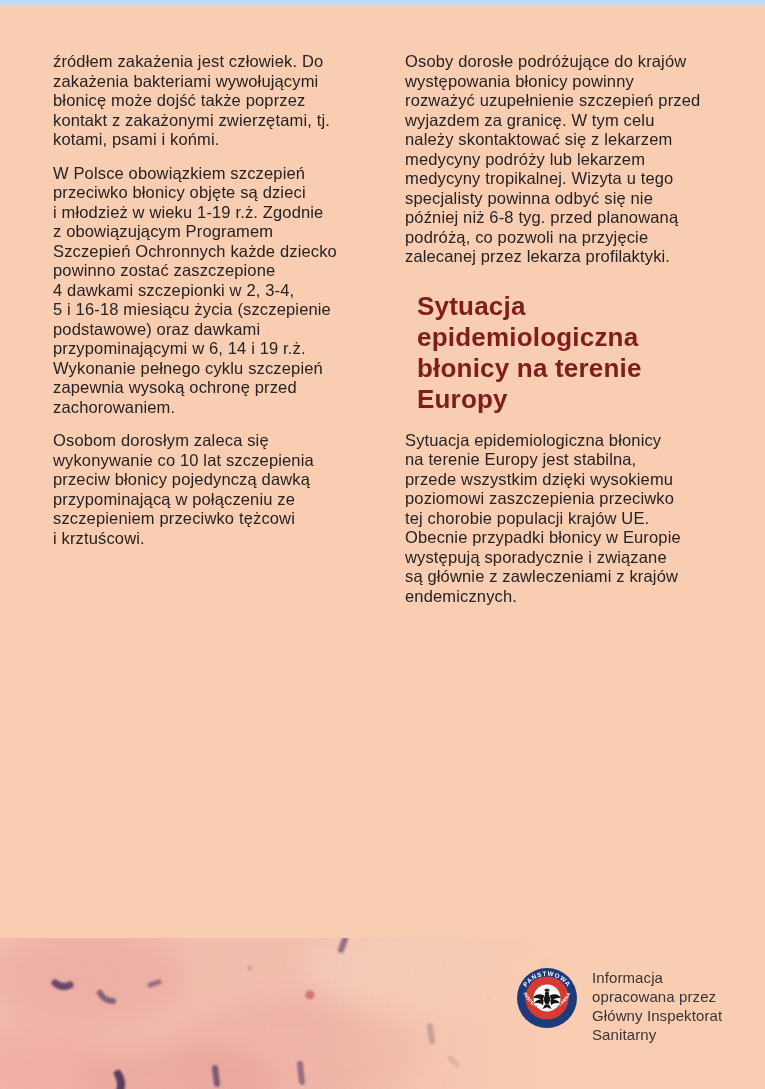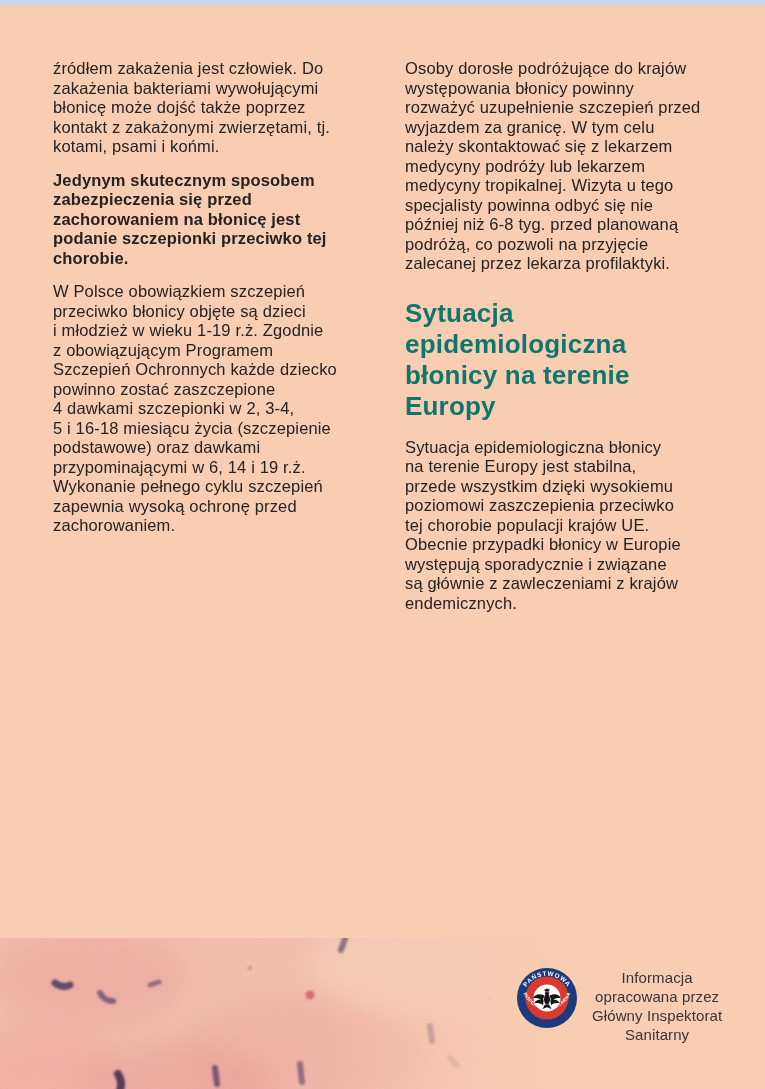--- a/index.html
+++ b/index.html
@@ -3,70 +3,71 @@
 <meta charset="utf-8">
 <style>
   html,body{margin:0;padding:0;}
   body{
     width:765px;height:1089px;position:relative;overflow:hidden;
     background:#f8cdb2;
     font-family:"Liberation Sans","DejaVu Sans",sans-serif;
   }
   .top-strip{position:absolute;top:0;left:0;width:765px;height:5px;background:#c7d9f1;}
   .col{
-    position:absolute;top:59px;width:332px;
+    position:absolute;top:52px;width:332px;
     font-size:16.5px;line-height:19.5px;letter-spacing:0.15px;
     color:#272222;
   }
   .col-left{left:53px;}
   .col-right{left:405px;}
   .col p{margin:0 0 14px 0;white-space:pre-line;}
   .bold-para{font-weight:bold;}
   .section-heading{
-    font-size:26px;line-height:31px;font-weight:bold;color:#0f766e;
-    margin:24px 0 16px 0;white-space:pre-line;letter-spacing:0.2px;
+    font-size:26px;line-height:31px;font-weight:bold;color:#7f1d1d;
+    margin:24px 0 16px 12px;white-space:pre-line;letter-spacing:0.2px;
   }
   .micro{position:absolute;left:0;top:938px;width:765px;height:151px;}
   .micro svg{display:block;width:765px;height:151px;}
   .footer{position:absolute;left:517px;top:968px;display:flex;gap:15px;align-items:flex-start;}
   .logo{width:60px;height:60px;flex:0 0 auto;}
   .credit{
     margin:0;font-size:15px;line-height:19px;color:#3a3434;
-    white-space:pre-line;letter-spacing:0.1px;text-align:center;
+    white-space:pre-line;letter-spacing:0.1px;
   }
 </style>
 </head>
 <body>
 
 <div class="top-strip"></div>
 
 <div class="col col-left">
   <p>źródłem zakażenia jest człowiek. Do
 zakażenia bakteriami wywołującymi
 błonicę może dojść także poprzez
 kontakt z zakażonymi zwierzętami, tj.
 kotami, psami i końmi.</p>
-  <p class="bold-para">Jedynym skutecznym sposobem
-zabezpieczenia się przed
-zachorowaniem na błonicę jest
-podanie szczepionki przeciwko tej
-chorobie.</p>
   <p>W Polsce obowiązkiem szczepień
 przeciwko błonicy objęte są dzieci
 i młodzież w wieku 1-19 r.ż. Zgodnie
 z obowiązującym Programem
 Szczepień Ochronnych każde dziecko
 powinno zostać zaszczepione
 4 dawkami szczepionki w 2, 3-4,
 5 i 16-18 miesiącu życia (szczepienie
 podstawowe) oraz dawkami
 przypominającymi w 6, 14 i 19 r.ż.
 Wykonanie pełnego cyklu szczepień
 zapewnia wysoką ochronę przed
 zachorowaniem.</p>
+  <p>Osobom dorosłym zaleca się
+wykonywanie co 10 lat szczepienia
+przeciw błonicy pojedynczą dawką
+przypominającą w połączeniu ze
+szczepieniem przeciwko tężcowi
+i krztuścowi.</p>
 </div>
 
 <div class="col col-right">
   <p>Osoby dorosłe podróżujące do krajów
 występowania błonicy powinny
 rozważyć uzupełnienie szczepień przed
 wyjazdem za granicę. W tym celu
 należy skontaktować się z lekarzem
 medycyny podróży lub lekarzem
 medycyny tropikalnej. Wizyta u tego

